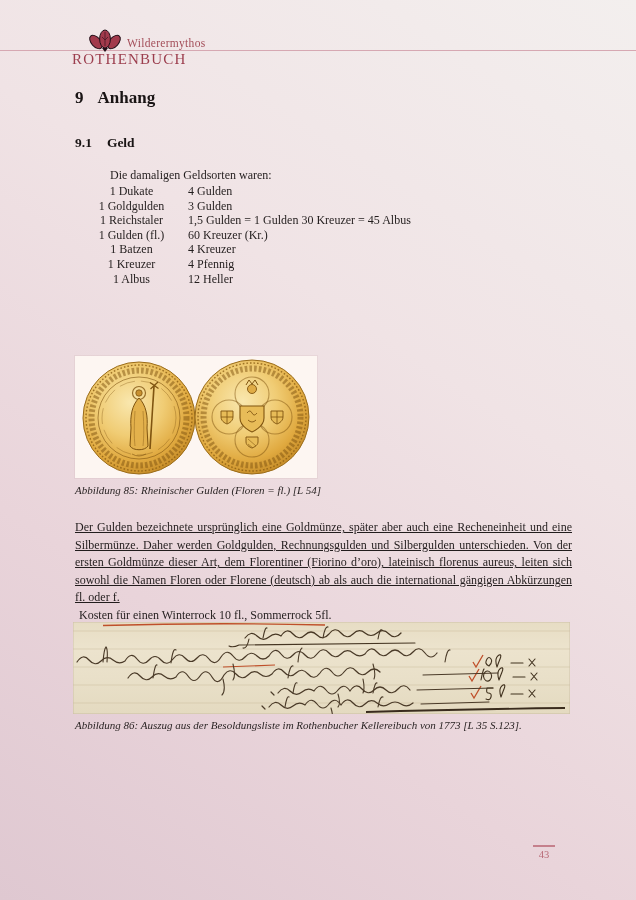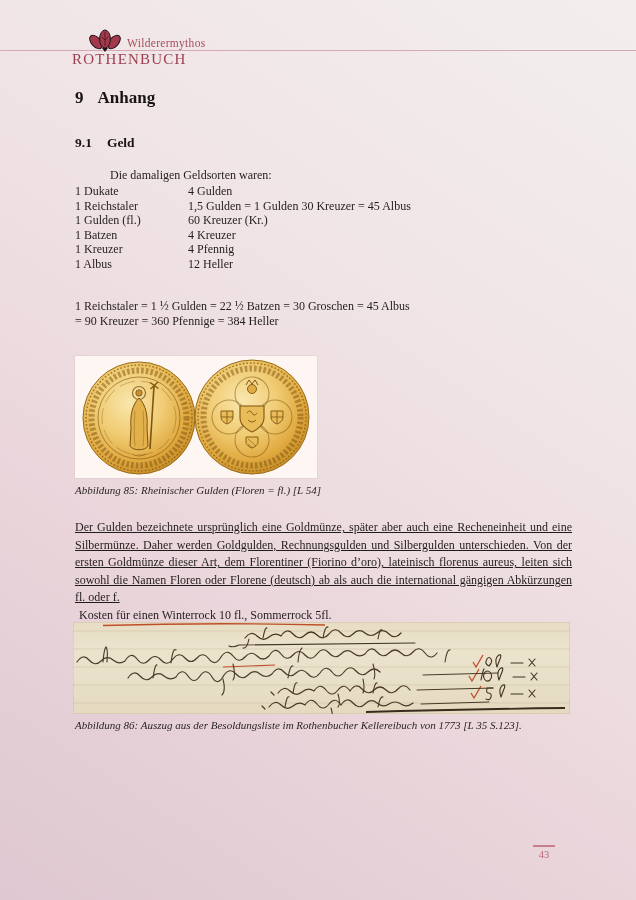--- a/index.html
+++ b/index.html
@@ -18,21 +18,21 @@
   .brand{position:absolute;left:127px;top:37px;font-size:11.5px;letter-spacing:.3px;color:#a34d58;}
   
   .h1{position:absolute;left:75px;top:88px;font-size:17px;font-weight:bold;color:#191414;font-family:Liberation Serif, serif;}
   .h1 .num{margin-right:14px;}
   .h2{position:absolute;left:75px;top:135px;font-size:13.5px;font-weight:bold;color:#191414;}
   .h2 .num{margin-right:15px;}
   .intro{position:absolute;left:93px;top:151px;font-size:12px;margin:17px;}
   
   .ctable{position:absolute;left:75px;top:184px;width:497px;font-size:12px;line-height:14.6px;}
   .crow{display:flex;}
-  .cunit{width:113px;flex:none;}
+  .cunit{width:113px;flex:none;text-align:center;}
   .cval{flex:1;}
   
   .equiv{position:absolute;left:75px;top:299px;font-size:12px;line-height:14.5px;}
   
   .coins-fig{position:absolute;left:75px;top:356px;width:242px;height:122px;background:#fdf6f2;box-shadow:0 0 0 1px rgba(180,150,150,.12);}
   .caption{position:absolute;font-size:11px;font-style:italic;color:#2b2525;margin:0;text-align:center;}
   .cap85{left:75px;top:484px;}
   .cap86{left:75px;top:719px;}
   
   .para{position:absolute;left:75px;top:519px;width:497px;font-size:12px;line-height:17.6px;text-align:justify;margin:0;text-decoration:underline;}
@@ -68,20 +68,24 @@
   </div>
 
   <p class="intro">Die damaligen Geldsorten waren:</p>
 
   <div class="ctable">
     <div class="crow">
       <span class="cunit">1 Dukate</span>
       <span class="cval">4 Gulden</span>
     </div>
     <div class="crow">
+      <span class="cunit">1 Goldgulden</span>
+      <span class="cval">3 Gulden</span>
+    </div>
+    <div class="crow">
       <span class="cunit">1 Reichstaler</span>
       <span class="cval">1,5 Gulden = 1 Gulden 30 Kreuzer = 45 Albus</span>
     </div>
     <div class="crow">
       <span class="cunit">1 Gulden (fl.)</span>
       <span class="cval">60 Kreuzer (Kr.)</span>
     </div>
     <div class="crow">
       <span class="cunit">1 Batzen</span>
       <span class="cval">4 Kreuzer</span>
@@ -89,24 +93,20 @@
     <div class="crow">
       <span class="cunit">1 Kreuzer</span>
       <span class="cval">4 Pfennig</span>
     </div>
     <div class="crow">
       <span class="cunit">1 Albus</span>
       <span class="cval">12 Heller</span>
     </div>
   </div>
 
-  <div class="equiv">
-    <div>1 Reichstaler = 1 ½ Gulden = 22 ½ Batzen = 30 Groschen = 45 Albus</div>
-    <div>= 90 Kreuzer = 360 Pfennige = 384 Heller</div>
-  </div>
 
   <div class="coins-fig">
     <svg width="242" height="122" viewBox="0 0 242 122" aria-hidden="true">
       <defs>
         <radialGradient id="g1" cx="42%" cy="36%" r="75%">
           <stop offset="0%" stop-color="#f9e7ae"></stop>
           <stop offset="40%" stop-color="#f0cc74"></stop>
           <stop offset="70%" stop-color="#e0a93f"></stop>
           <stop offset="92%" stop-color="#c08624"></stop>
           <stop offset="100%" stop-color="#a9741c"></stop>

